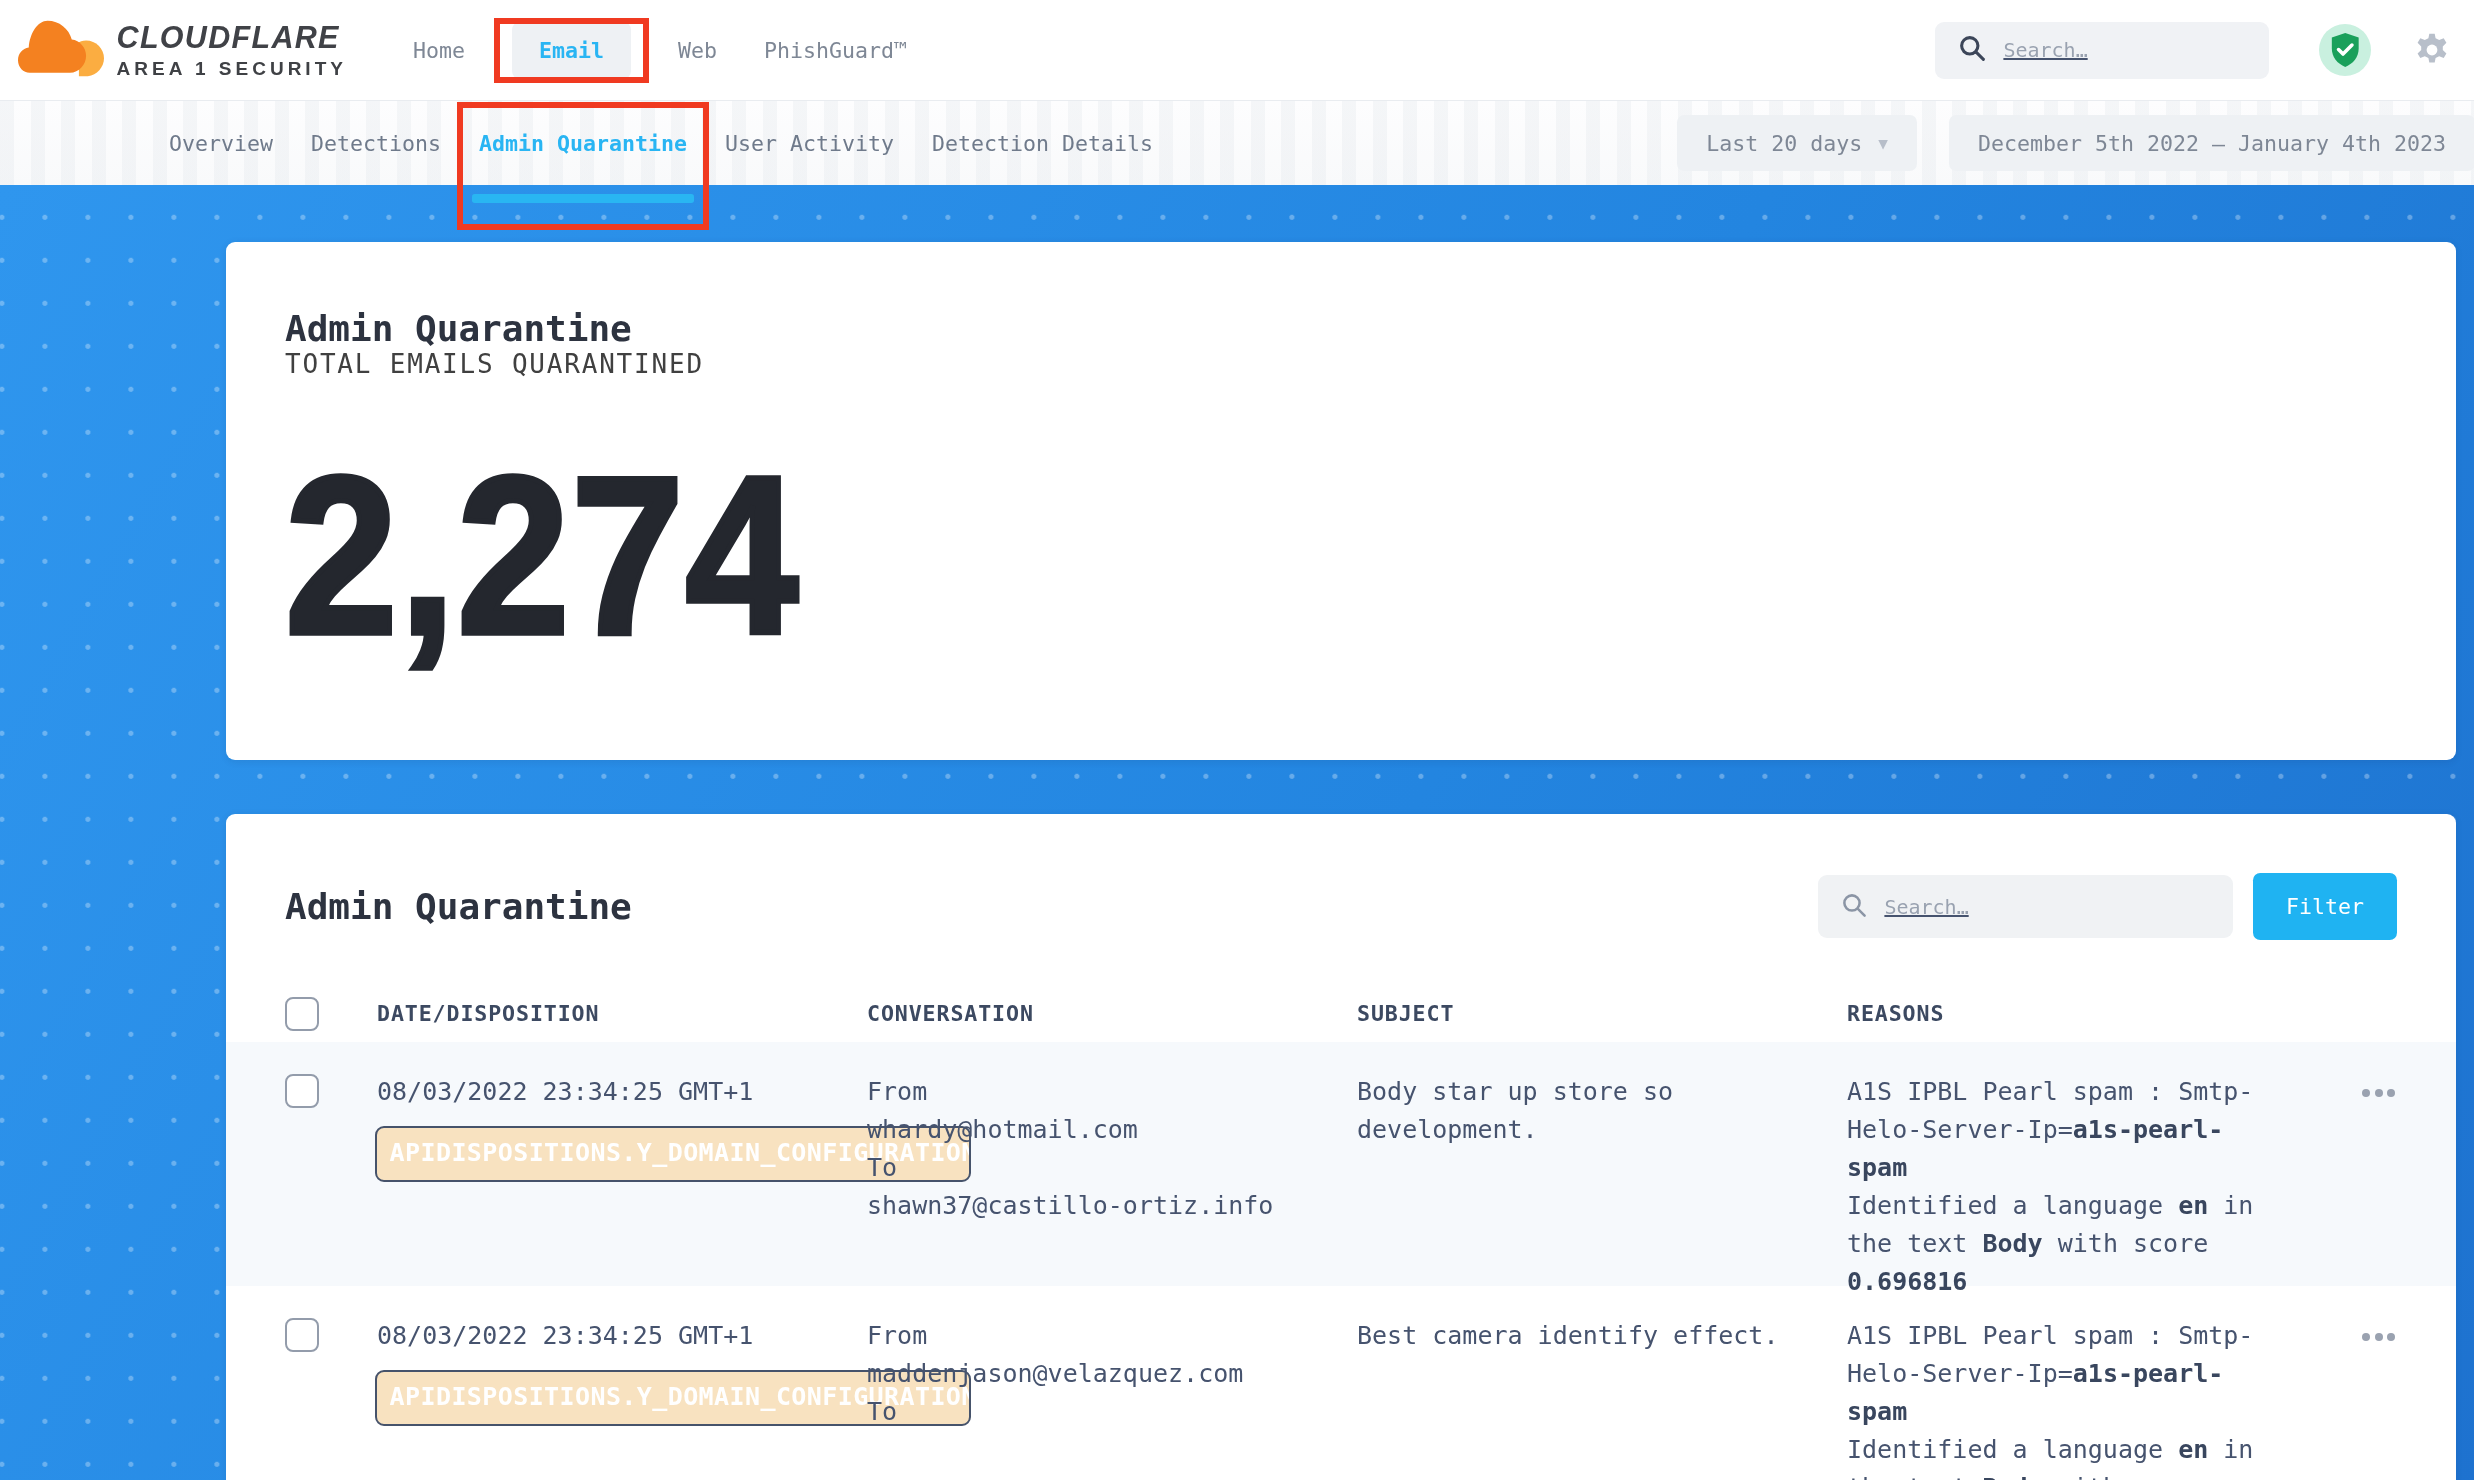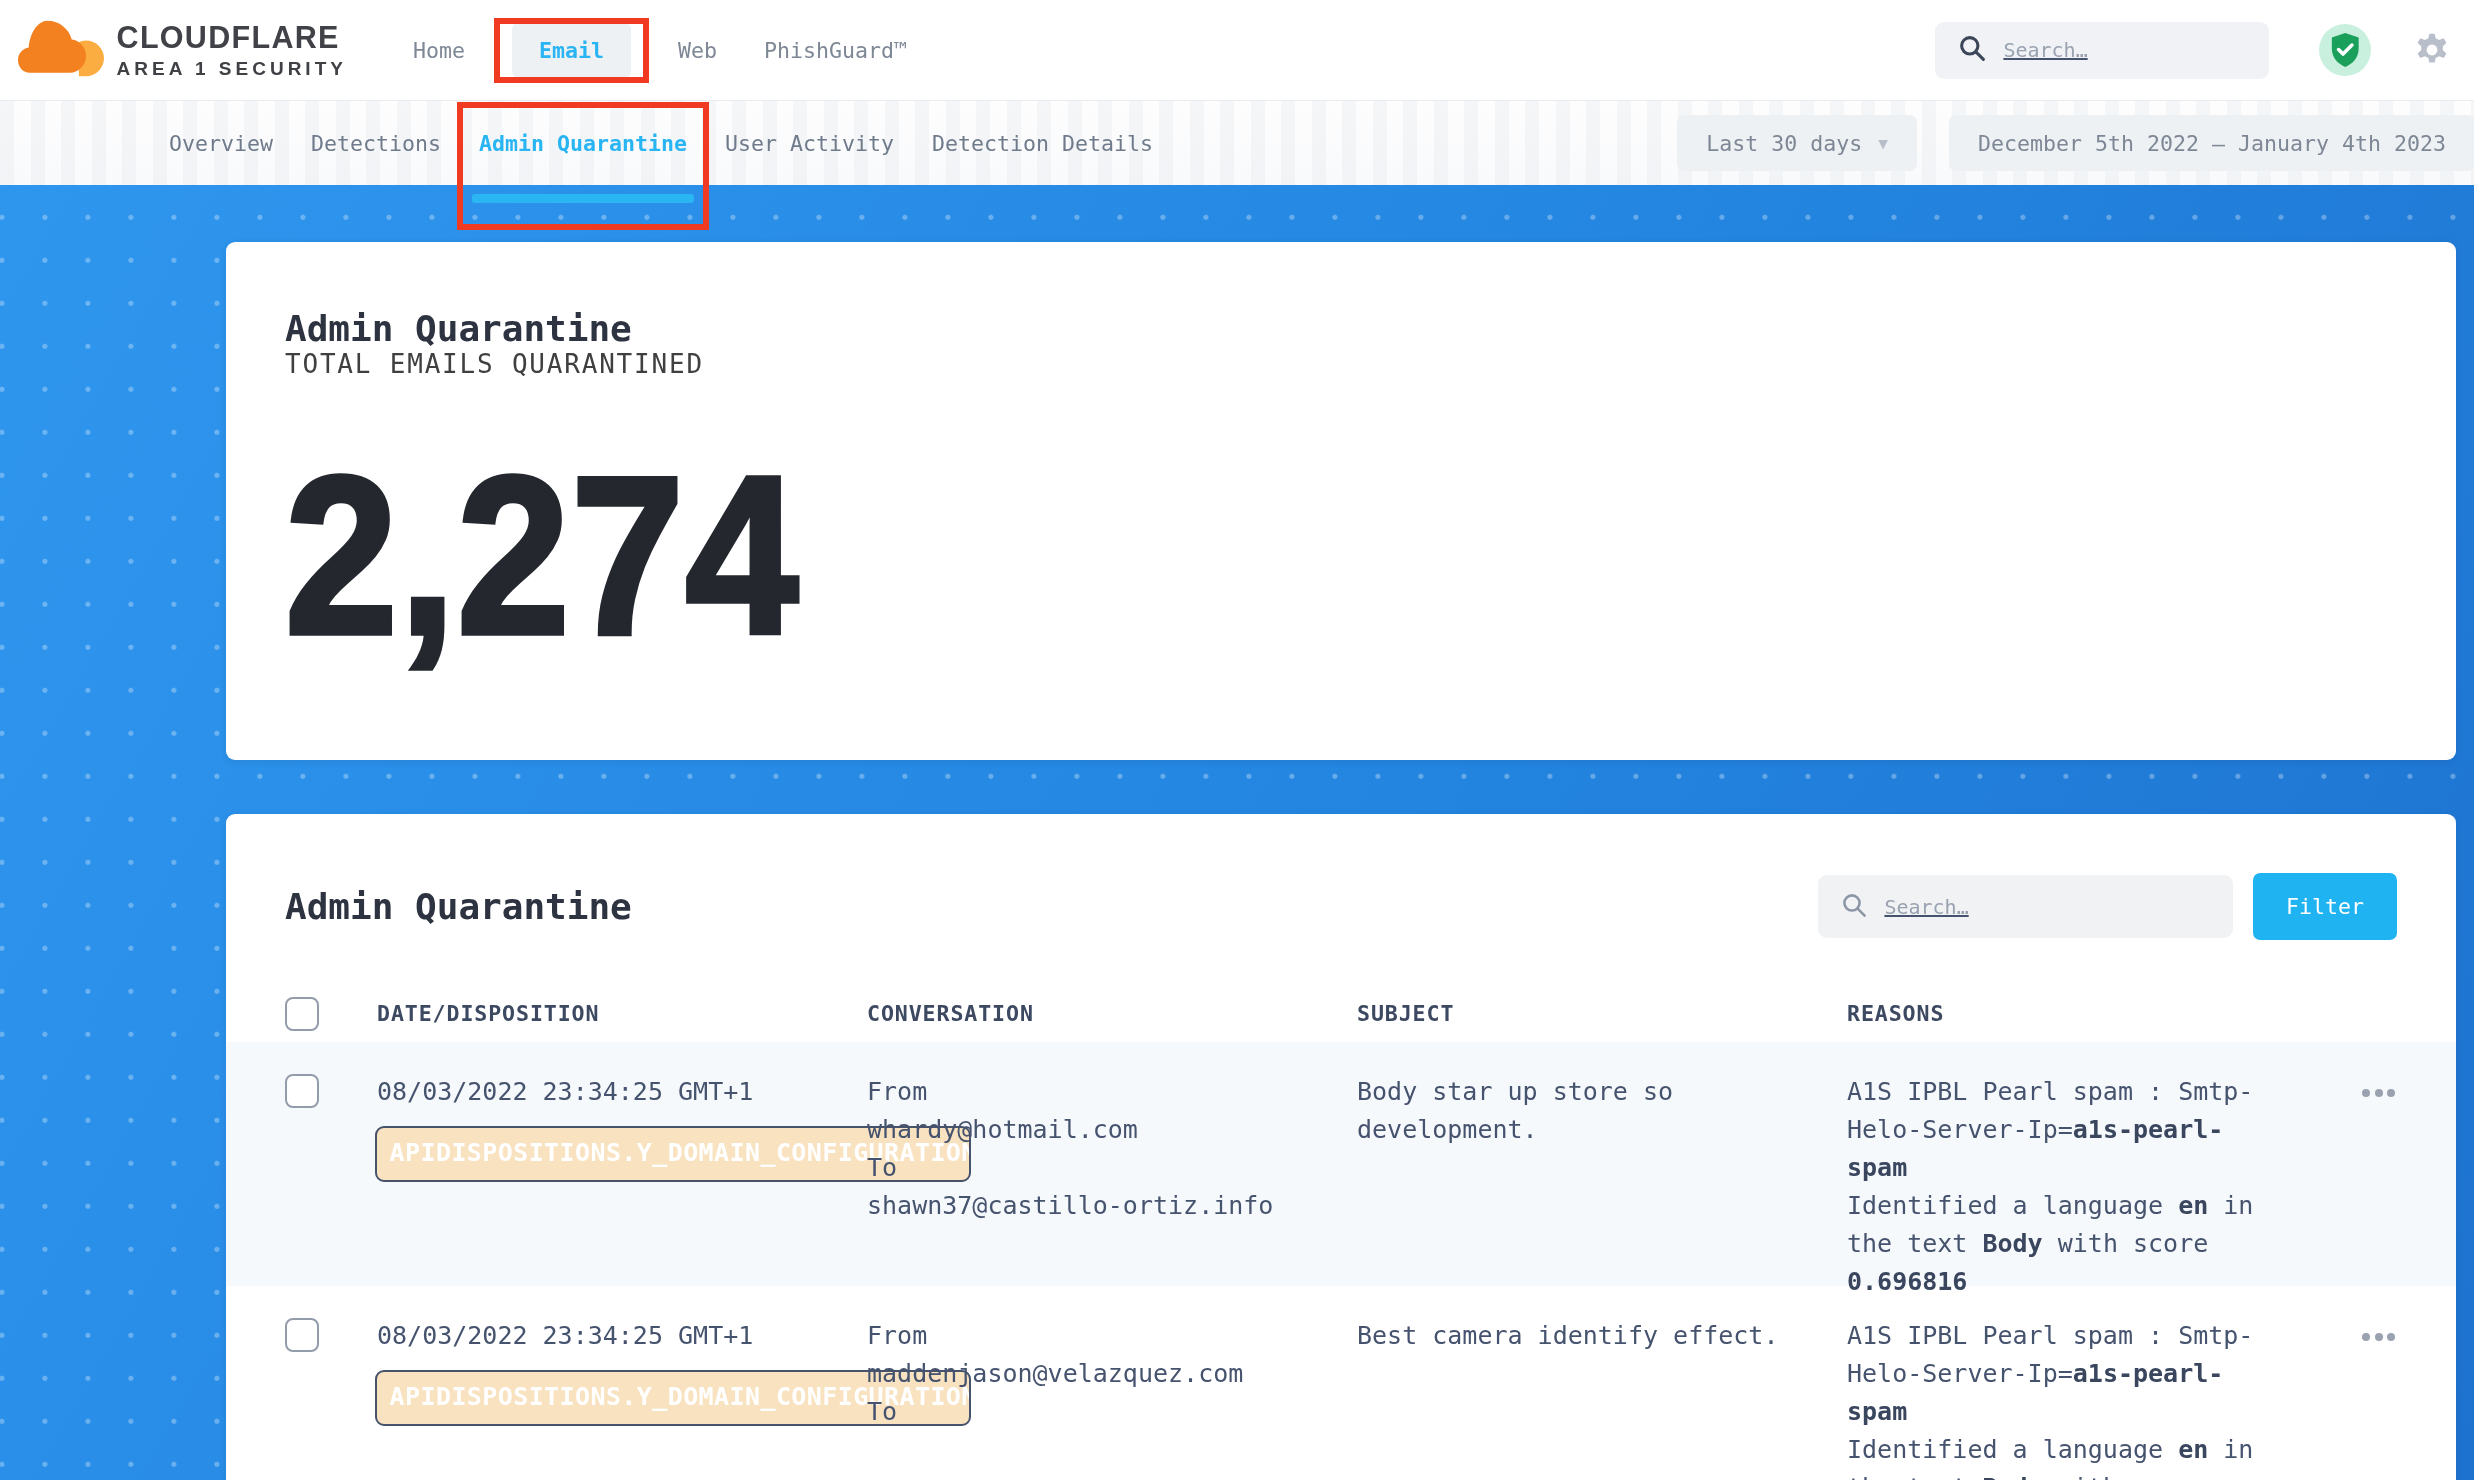--- a/index.html
+++ b/index.html
@@ -11,21 +11,21 @@
   }
 
   
   .topbar {
     height: 101px; background: #fff; display: flex; align-items: center;
     padding-left: 18px; position: relative; z-index: 6;
     border-bottom: 0.9px solid #e9ecf0;
   }
   .brand { display: flex; align-items: center; }
   .brand-text { margin-left: 12.6px; font-family: "Liberation Sans", sans-serif; }
-  .brand-name { font-size: 30.5px; font-weight: 800; letter-spacing: 1.3px; color: #404247; }
+  .brand-name { font-size: 30.5px; font-weight: 800; letter-spacing: 1.3px; color: #404247; font-style: italic; }
   .brand-sub  { font-size: 19px; font-weight: 700; letter-spacing: 4px; color: #3f4145; margin-top: 2.7px; }
 
   .topnav { display: flex; align-items: center; margin-left: 66px; gap: 47px; }
   .topnav-item { font-size: 21.6px; color: #7e8795; cursor: pointer; }
   .nav-annot { position: relative; padding: 0; }
   .nav-annot::before {
     content: ""; position: absolute; inset: -20px -18px -20px -18px;
     border: 6.3px solid #f03a21; z-index: 7; pointer-events: none;
   }
   .topnav-item.active-pill {
@@ -198,21 +198,21 @@
     <span class="tab">Detections</span>
     <span class="tab active tab-annot">
       <span>Admin Quarantine</span>
       <span class="underline"></span>
     </span>
     <span class="tab">User Activity</span>
     <span class="tab">Detection Details</span>
   </div>
   <div class="subnav-right">
     <div class="pill">
-      <span>Last 30 days</span>
+      <span>Last 20 days</span>
       <span class="chev">▼</span>
     </div>
     <div class="pill">
       <span>December 5th 2022 — January 4th 2023</span>
     </div>
   </div>
 </div>
 
 <div class="main">
 

